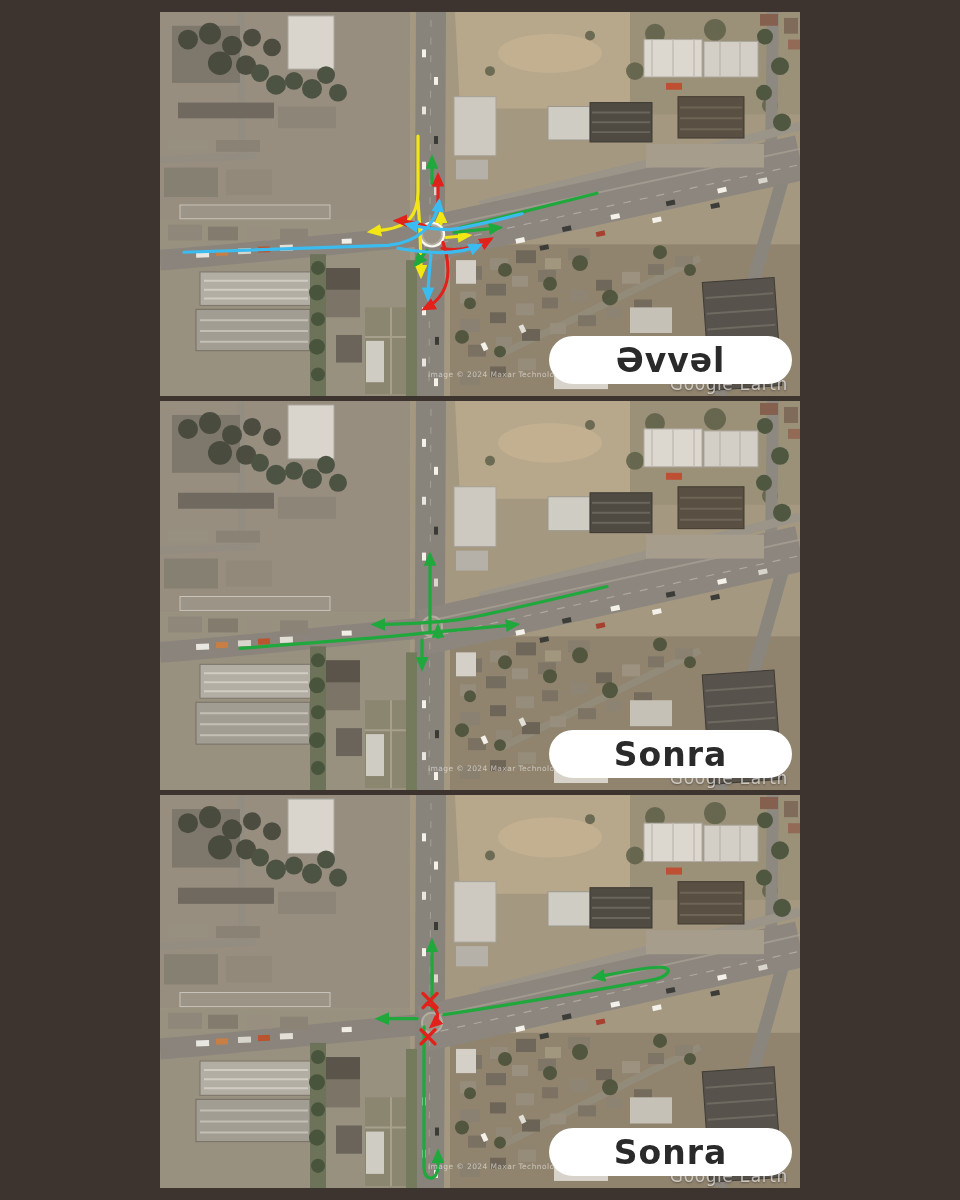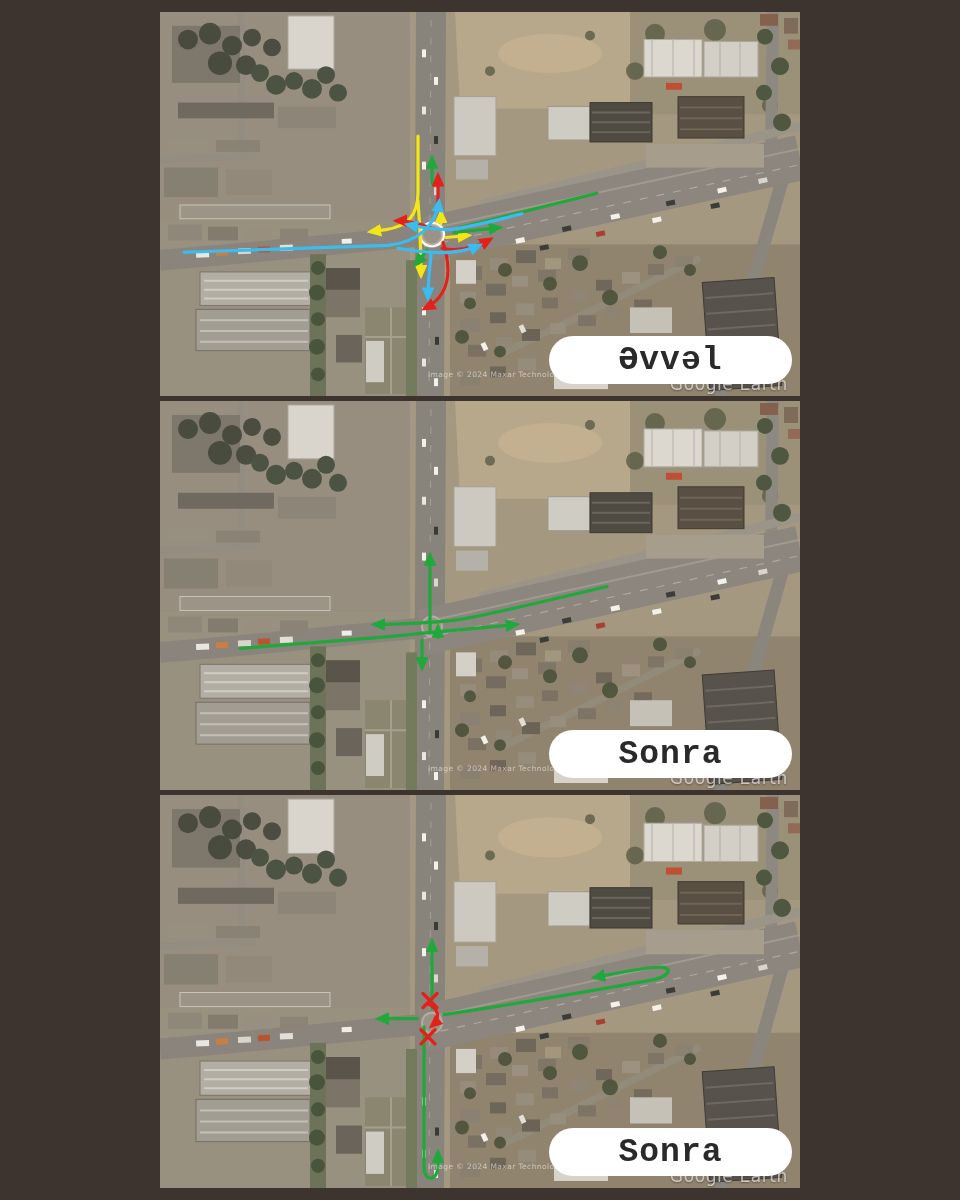--- a/index.html
+++ b/index.html
@@ -15,21 +15,21 @@
   #panel-0{top:12px;height:384px;}
   #panel-1{top:401px;height:389px;}
   #panel-2{top:795px;height:393px;}
   .panel svg.map{position:absolute;left:0;top:0;width:100%;height:100%;display:block;}
   .pill{
     position:absolute;right:8px;bottom:12px;width:243px;height:48px;
     background:#ffffff;border-radius:26px;
     display:flex;align-items:center;justify-content:center;
   }
   .pill span{
-    font-size:33px;font-weight:bold;color:#2a2a2a;letter-spacing:1px;line-height:1;font-family:Liberation Mono, monospace;
+    font-size:33px;font-weight:bold;color:#2a2a2a;letter-spacing:1px;line-height:1;
   }
   .earth{
     position:absolute;right:12px;bottom:2px;
     font-size:17px;color:rgba(255,255,255,.62);letter-spacing:.6px;
     text-shadow:0 1px 2px rgba(55,45,38,.55);
   }
   .attr{
     position:absolute;left:268px;bottom:17px;
     font-size:7.5px;color:rgba(250,250,245,.55);
     letter-spacing:.4px;white-space:nowrap;filter:blur(.4px);

